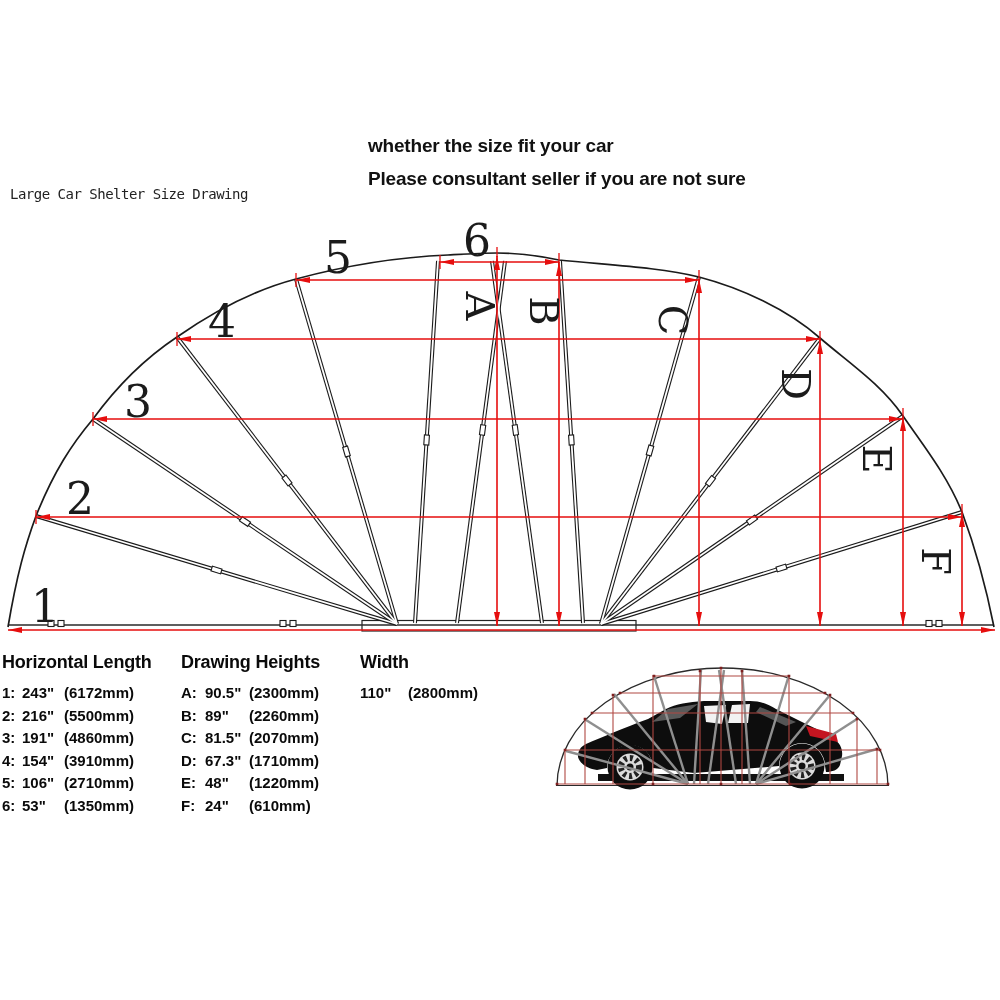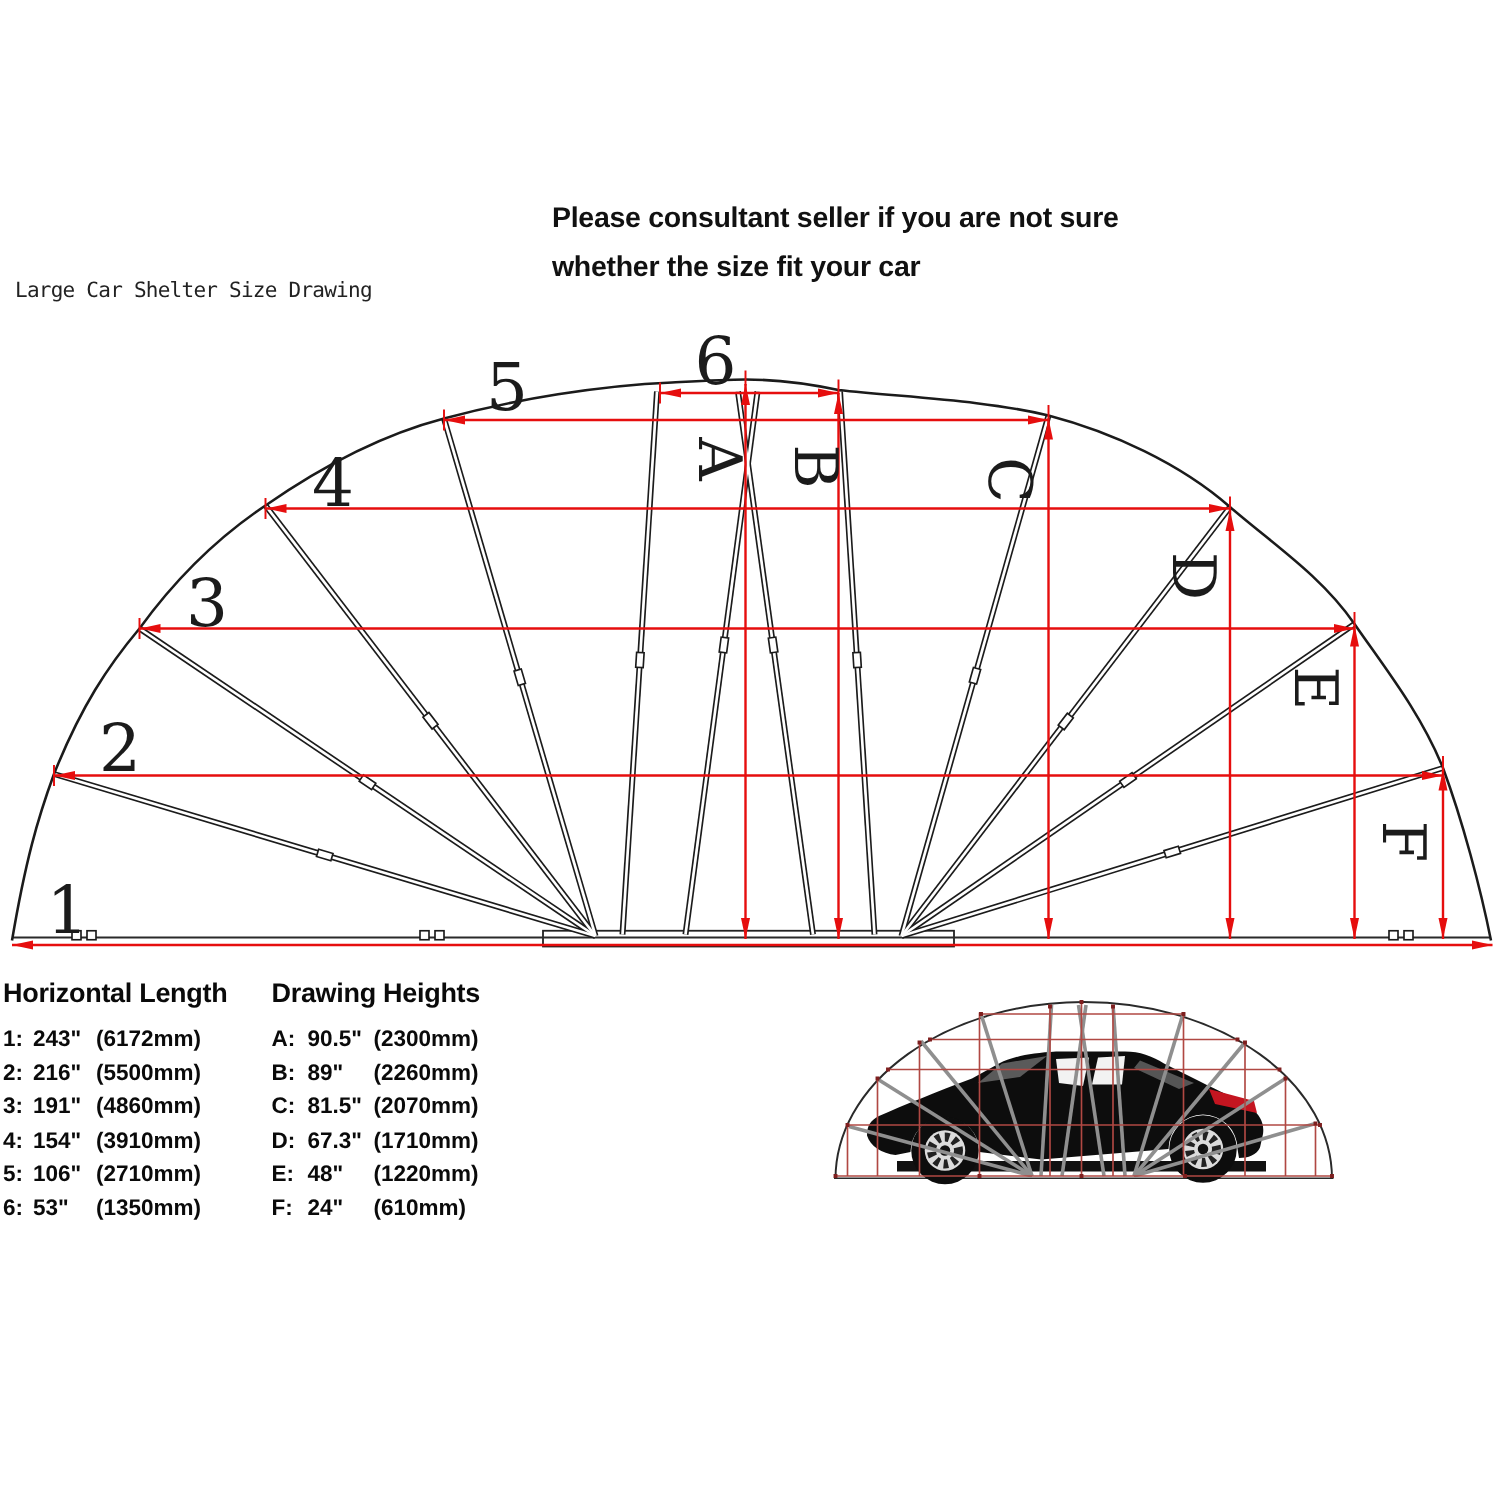--- a/index.html
+++ b/index.html
@@ -27,22 +27,22 @@
   .miniG{stroke:#8f8f8f;stroke-width:2.4;}
 </style>
 </head>
 <body>
 
 <div class="canvas">
 
   <div class="drawing-title">Large Car Shelter Size Drawing</div>
 
   <div class="notice">
+    <div>whether the size fit your car</div>
     <div>Please consultant seller if you are not sure</div>
-    <div>whether the size fit your car</div>
   </div>
 
   <svg width="1000" height="1000" viewBox="0 0 1000 1000">
     <defs>
       <marker id="ah" viewBox="0 0 14 8" refX="14" refY="4" markerWidth="14" markerHeight="8" orient="auto-start-reverse" markerUnits="userSpaceOnUse">
         <path d="M0,1 L14,4 L0,7 Z" fill="#e60e0e"></path>
       </marker>
     </defs>
 
     <g>
@@ -295,15 +295,22 @@
           <span>48"</span>
           <span>(1220mm)</span>
         </div>
       <div class="lrow g2">
           <span>F:</span>
           <span>24"</span>
           <span>(610mm)</span>
         </div>
     </div>
 
+    <div class="lcol" style="left:360px">
+      <div class="lhead">Width</div>
+      <div class="lrow g3">
+          <span>110"</span>
+          <span>(2800mm)</span>
+        </div>
+    </div>
   </div>
 
 </div>
 
 </body></html>

